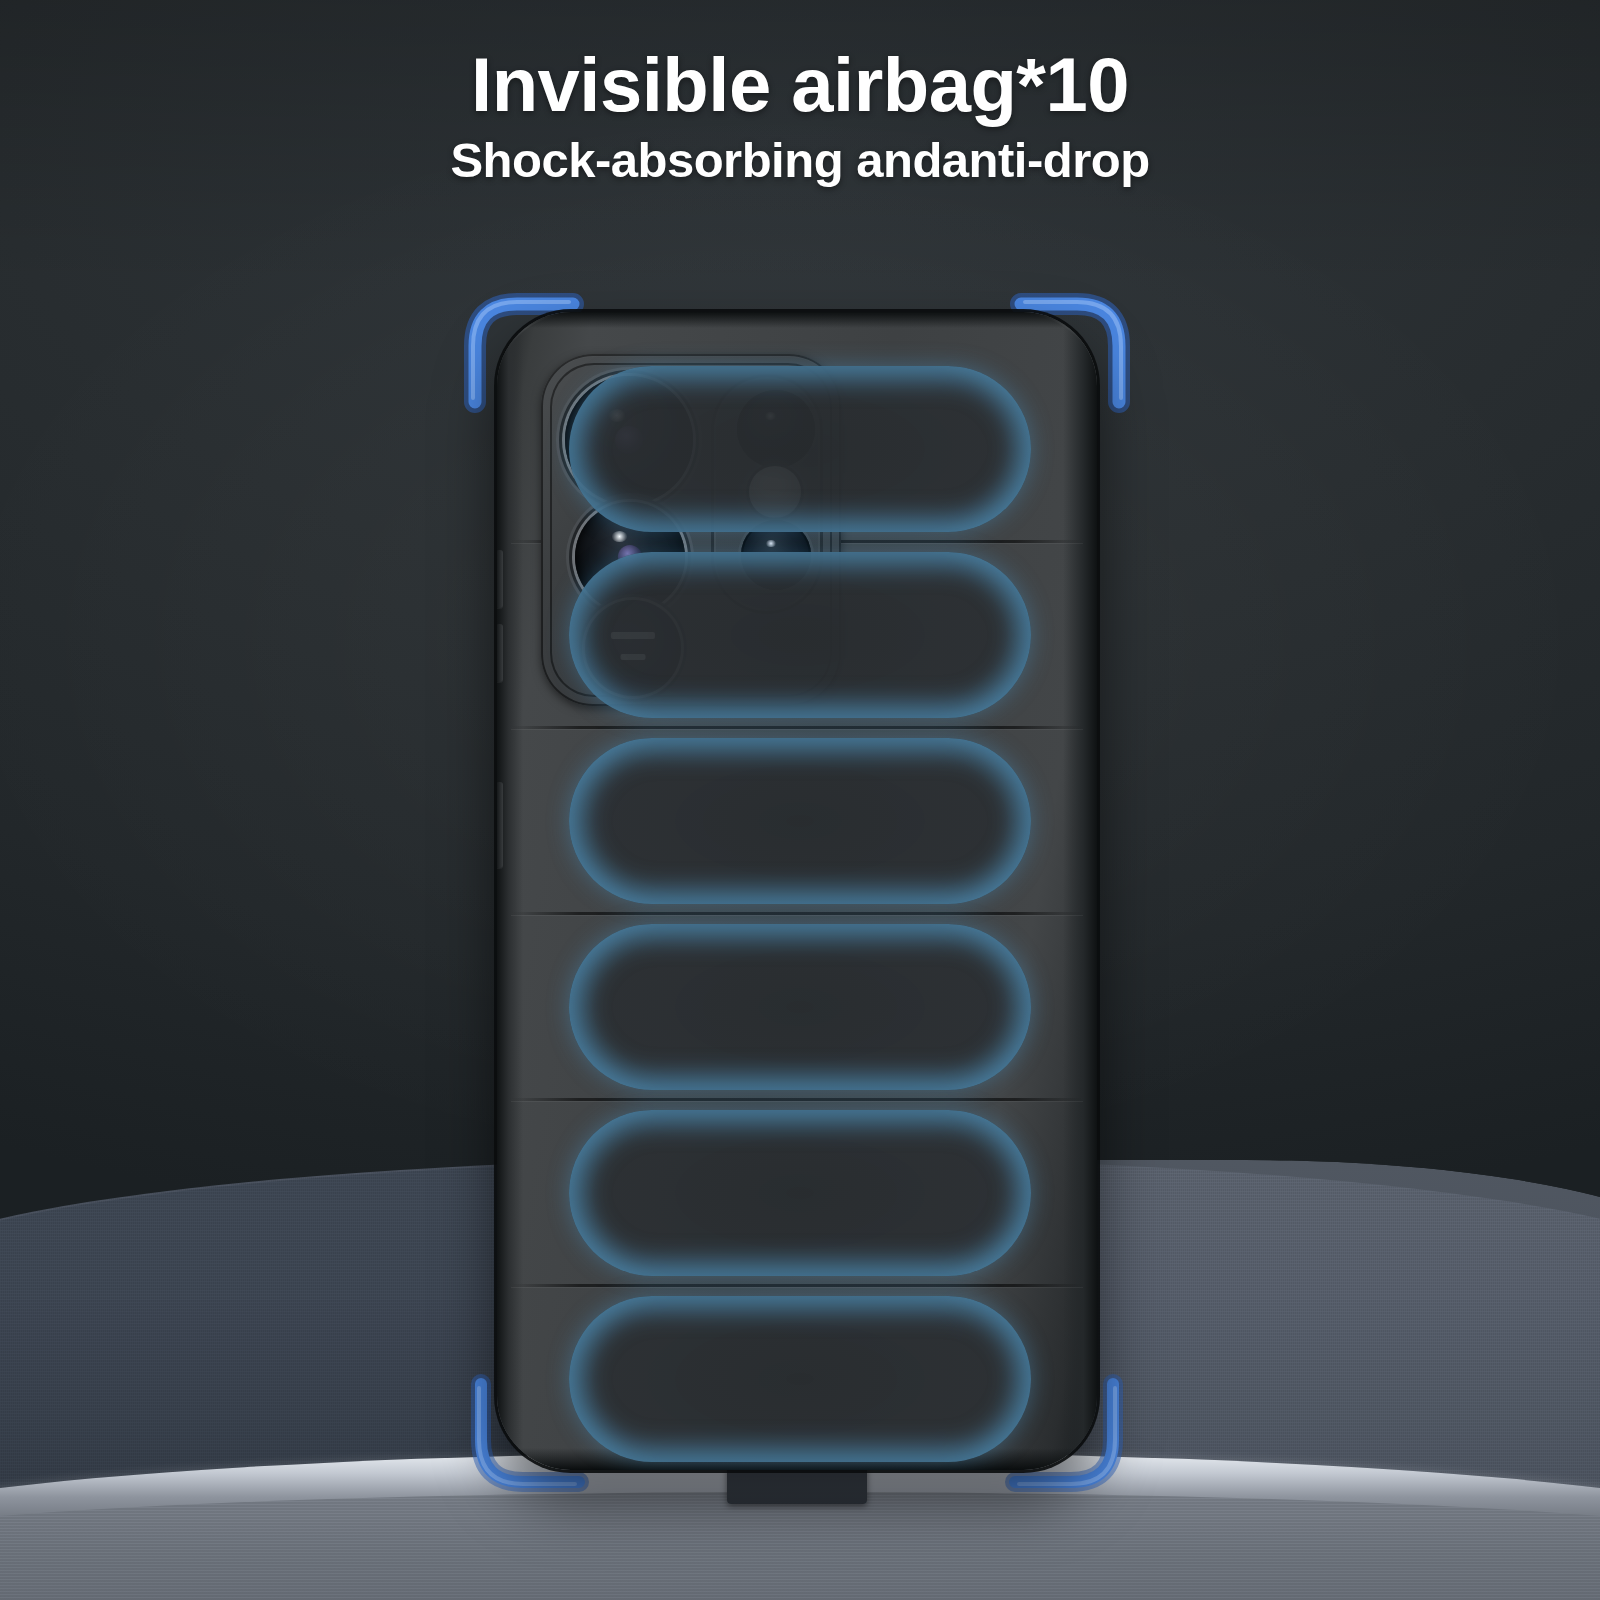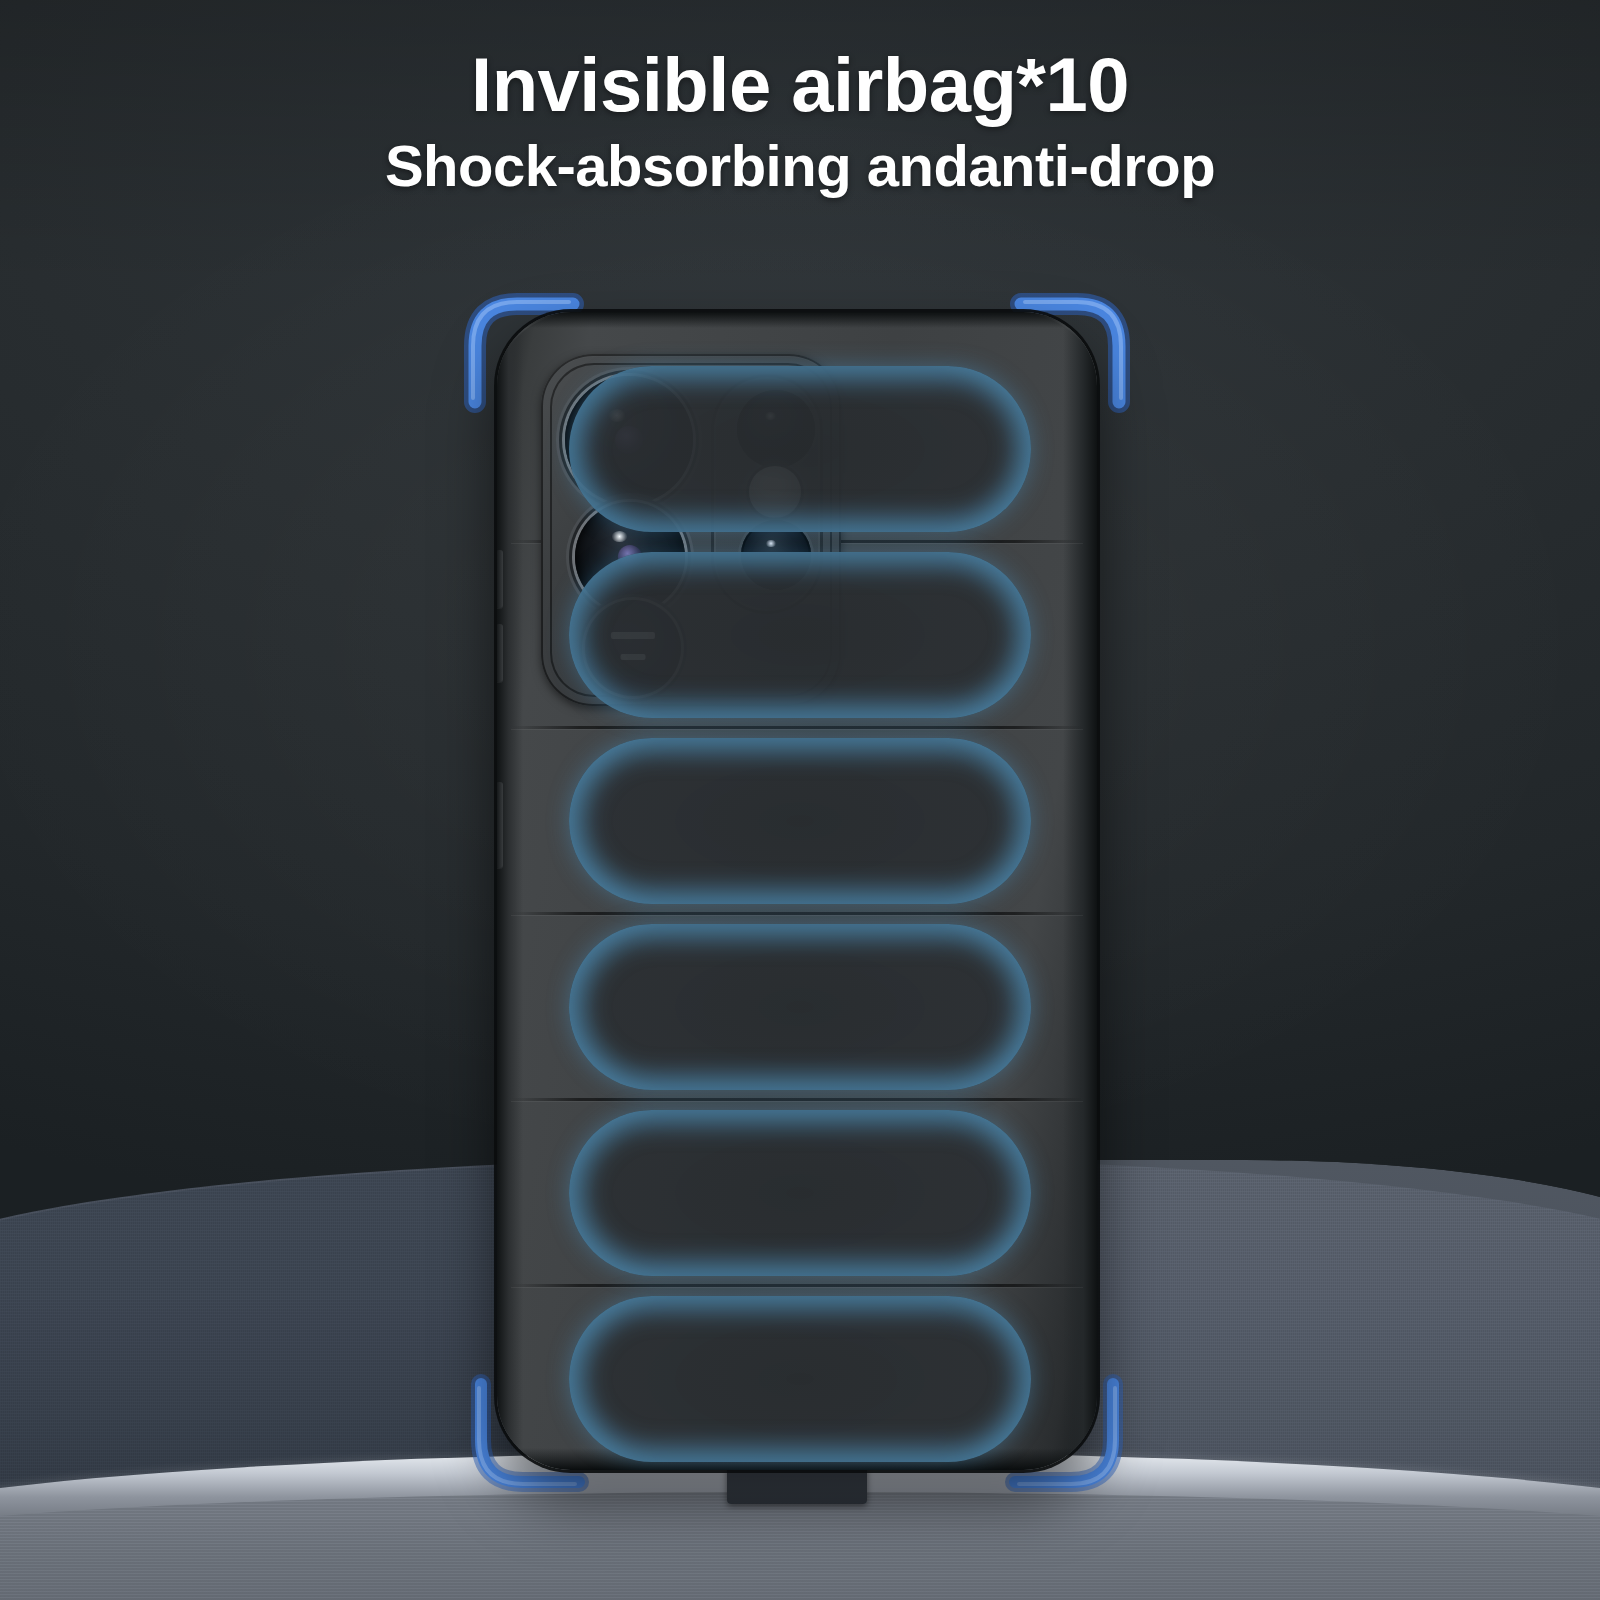--- a/index.html
+++ b/index.html
@@ -61,21 +61,21 @@
   }
 
   
   .headline{
     position:absolute;left:0;right:0;top:42px;text-align:center;
     color:#ffffff;font-weight:700;letter-spacing:-.5px;line-height:1.14;
     text-shadow:0 2px 6px rgba(0,0,0,.45);
     user-select:none;
   }
   .headline .l1{display:block;font-size:76px;}
-  .headline .l2{display:block;font-size:58px;margin-top:4px;}
+  .headline .l2{display:block;font-size:49px;margin-top:4px;}
 
   
   .phone-wrap{position:absolute;left:497px;top:312px;width:600px;height:1158px;}
 
   .bumper{position:absolute;width:118px;height:118px;pointer-events:none;}
   .bumper svg{display:block;overflow:visible;}
   .bmp-tl{left:-36px;top:-22px;}
   .bmp-tr{right:-36px;top:-22px;transform:scaleX(-1);}
   .bmp-bl{left:-30px;bottom:-26px;transform:scaleY(-1);}
   .bmp-br{right:-30px;bottom:-26px;transform:scale(-1,-1);}

